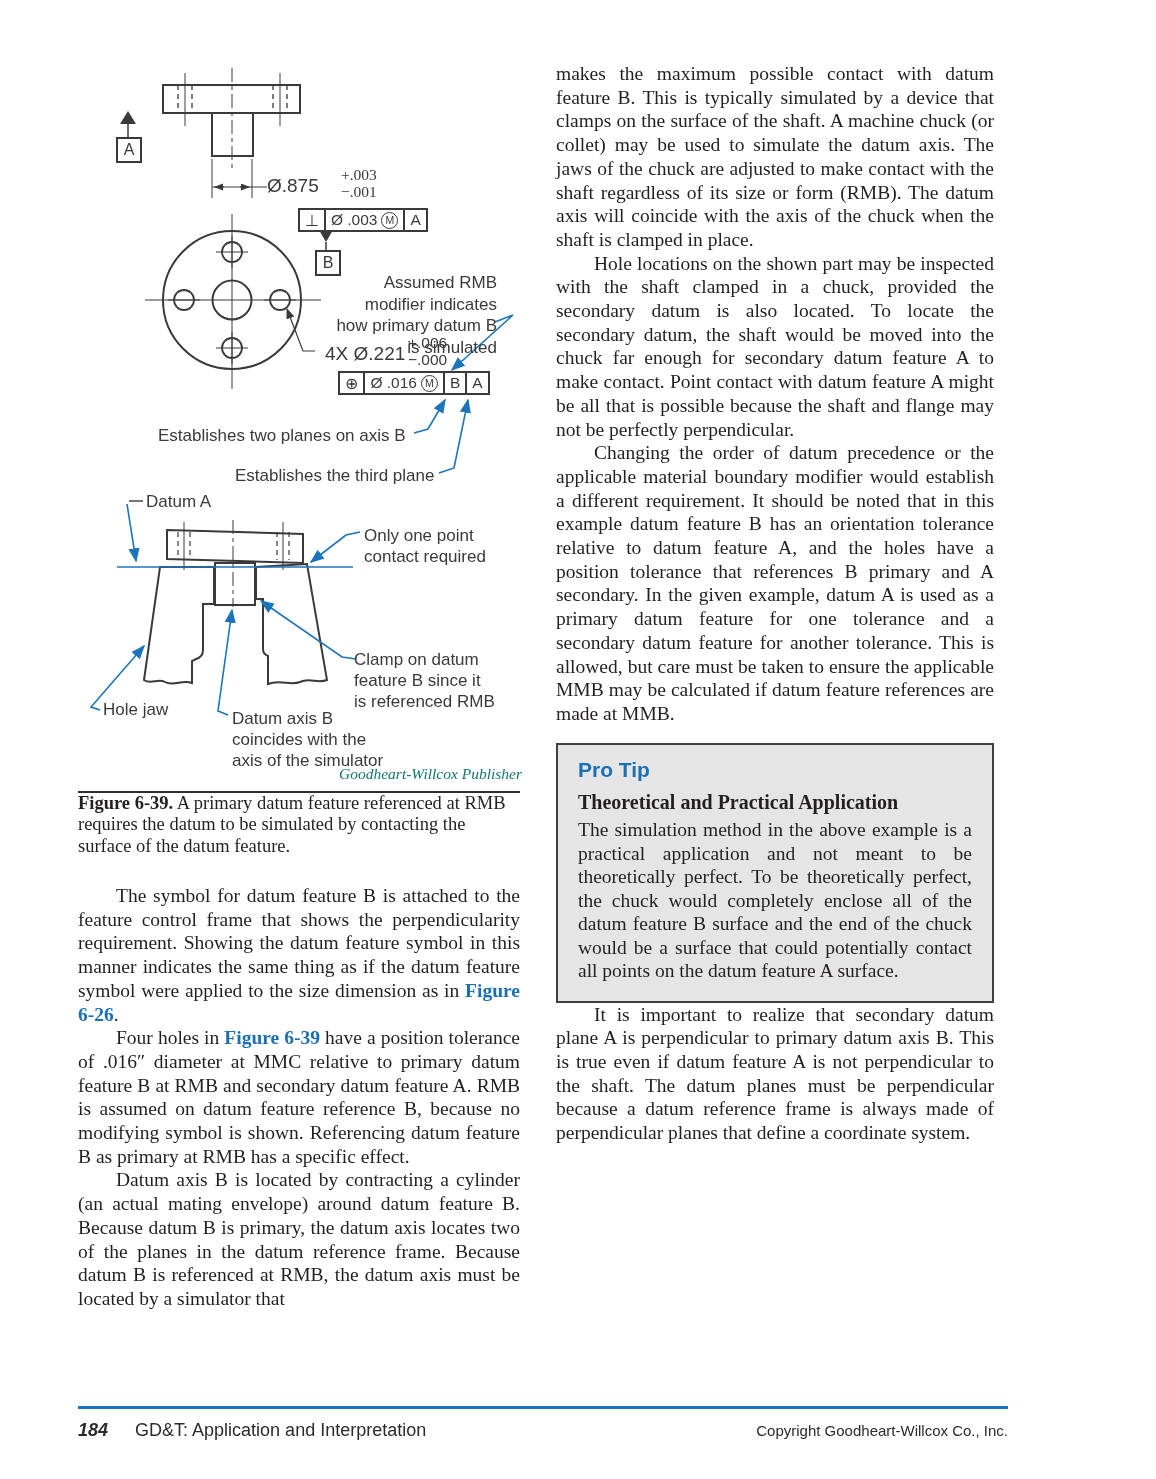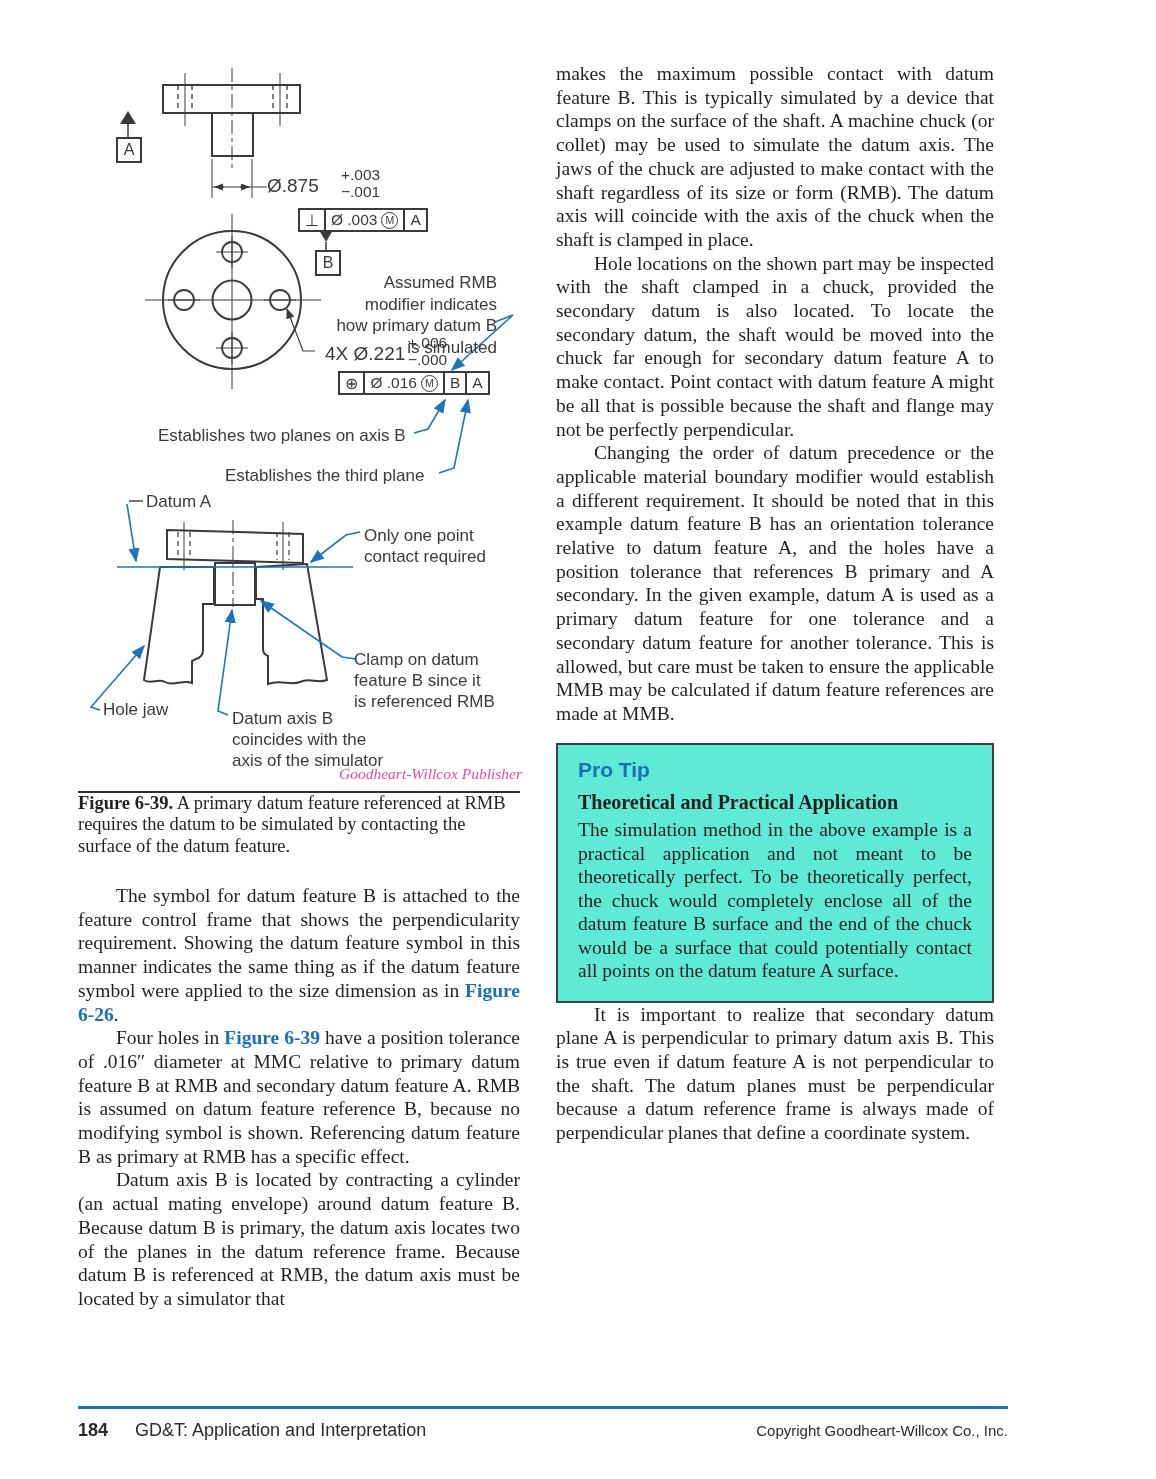--- a/index.html
+++ b/index.html
@@ -28,43 +28,43 @@
              height:20px;padding:0 5px;font-size:15.5px;border-left:2px solid #3a3a3c;}
   .fcf .cell:first-child{border-left:none;}
   .fcf .sym{font-size:16px;}
   .mmc{display:inline-flex;width:15px;height:15px;border:1.4px solid #3a3a3c;
        border-radius:50%;align-items:center;justify-content:center;
        font-size:10.5px;margin-left:4px;line-height:1;}
   .dbox{position:absolute;width:22px;height:22px;border:2px solid #3a3a3c;background:#fff;
         display:flex;align-items:center;justify-content:center;
         font-family:"Liberation Sans",sans-serif;font-size:16px;color:#3a3a3c;}
   .publisher{position:absolute;font-family:"Liberation Serif",serif;font-style:italic;
-             font-size:15.5px;color:#ec4899;white-space:nowrap;}
+             font-size:15.5px;color:#0f766e;white-space:nowrap;}
 
   
   #caption{position:absolute;left:78px;top:791px;width:442px;
            border-top:2px solid #2e2e30;
            font-size:18.5px;line-height:21.4px;text-align:left;}
 
   
-  .protip{background:#5eead4;border:2px solid #404041;margin-top:17px;
+  .protip{background:#e5e5e5;border:2px solid #404041;margin-top:17px;
           padding:13px 20px 18px 20px;text-align:left;}
   .protip-title{font-family:"Liberation Sans",sans-serif;font-weight:bold;
                 font-size:21px;color:#1a6fb5;}
   .protip-head{font-weight:bold;font-size:20px;margin-top:10px;}
   .protip-body{margin-top:3px;text-align:justify;font-size:19.5px;line-height:23.5px;}
   .gap-top{margin-top:30px;}
 
   
   #footer{position:absolute;left:78px;top:1406px;width:930px;
           border-top:3px solid #1c75bc;padding-top:11px;
           font-family:"Liberation Sans",sans-serif;color:#2b2b2d;
           display:flex;justify-content:space-between;align-items:baseline;}
   #footer .left{display:flex;align-items:baseline;}
-  #footer .pagenum{font-weight:bold;font-size:18px;}
+  #footer .pagenum{font-weight:bold;font-size:18px;font-style:italic;}
   #footer .book{font-size:18px;margin-left:27px;}
   #footer .copyright{font-size:15px;}
 </style>
 </head>
 <body>
 
 <div id="page">
 
   <div id="figure-area">
     <svg width="470" height="733" viewBox="0 0 470 733">
@@ -151,21 +151,21 @@
         <polyline points="286,599 272,597 191,541" marker-end="url(#arrB)"></polyline>
         <polyline points="30,650 21,647 74,586" marker-end="url(#arrB)"></polyline>
         <polyline points="158,655 148,651 162,550" marker-end="url(#arrB)"></polyline>
       </g>
     </svg>
 
     <div class="dbox" style="left:46px;top:77px;">A</div>
     <div class="dbox" style="left:245px;top:190px;">B</div>
 
     <div class="dimtext" style="left:197px;top:115px;">Ø.875</div>
-    <div class="tolstack" style="left:271px;top:107px;">
+    <div class="tolstack" style="left:271px;top:107px;font-family:Liberation Serif, serif;">
       <div>+.003</div>
       <div>−.001</div>
     </div>
 
     <div class="fcf" style="left:228px;top:148px;">
       <div class="cell sym">⊥</div>
       <div class="cell">
         <span>Ø .003</span>
         <span class="mmc">M</span>
       </div>
@@ -189,21 +189,21 @@
       <div class="cell sym">⊕</div>
       <div class="cell">
         <span>Ø .016</span>
         <span class="mmc">M</span>
       </div>
       <div class="cell">B</div>
       <div class="cell">A</div>
     </div>
 
     <div class="flabel" style="left:88px;top:365px;">Establishes two planes on axis B</div>
-    <div class="flabel" style="left:155px;top:405px;">Establishes the third plane</div>
+    <div class="flabel" style="left:165px;top:405px;">Establishes the third plane</div>
     <div class="flabel" style="left:76px;top:431px;text-align:right;">Datum A</div>
     <div class="flabel" style="left:294px;top:465px;">
       <div>Only one point</div>
       <div>contact required</div>
     </div>
     <div class="flabel" style="left:284px;top:589px;">
       <div>Clamp on datum</div>
       <div>feature B since it</div>
       <div>is referenced RMB</div>
     </div>

